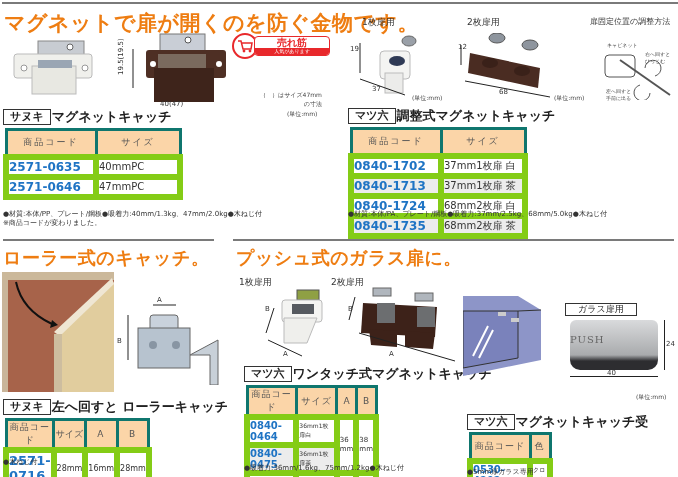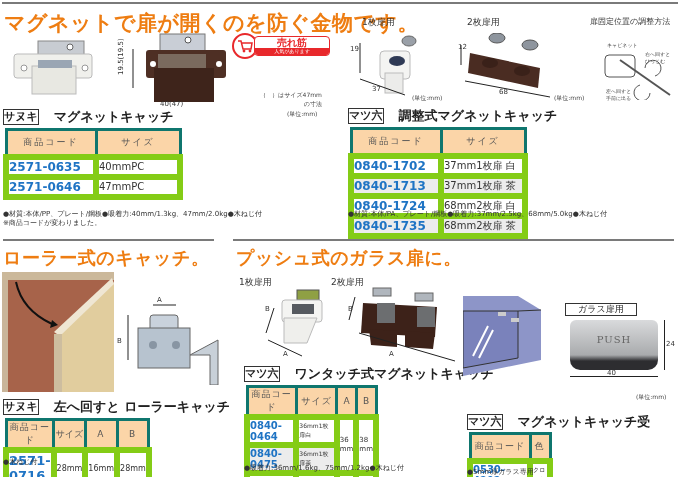--- a/index.html
+++ b/index.html
@@ -1,20 +1,20 @@
 <!DOCTYPE html>
 <html><head>
 <meta charset="utf-8">
 <style>
 *{box-sizing:border-box;margin:0;padding:0}
 body{width:678px;height:477px;background:#fff;font-family:"DejaVu Sans","Liberation Sans",sans-serif;position:relative;overflow:hidden;color:#222}
 .abs{position:absolute}
 .rule{position:absolute;height:2px;background:#7a7a7a}
 .headline{position:absolute;color:#ee7d12;font-weight:bold;white-space:nowrap;letter-spacing:0.5px}
-.maker{display:inline-block;border:1.5px solid #333;padding:0 0;font-size:11px;line-height:14px;margin-right:15px;font-weight:bold;color:#222}
+.maker{display:inline-block;border:1.5px solid #333;padding:0 6px;font-size:11px;line-height:14px;margin-right:1px;font-weight:bold;color:#222}
 .ptitle{position:absolute;font-size:13px;font-weight:bold;white-space:nowrap;color:#222;display:flex;align-items:center}
 table{border-collapse:collapse;position:absolute}
 th{background:#fbd5a8;color:#555;font-weight:normal;font-size:9px;border:3px solid #0f766e;height:27px;letter-spacing:2px}
 td{border:6px solid #84cc16;font-size:10px;height:17px;color:#333}
 td.code{color:#1f74c4;font-weight:bold;font-size:12px}
 tr.alt td{background:#ececec}
 .note{position:absolute;font-size:7px;color:#333;white-space:nowrap}
 .small{position:absolute;font-size:7px;color:#444;white-space:nowrap}
 .sub{position:absolute;font-size:9px;color:#333;white-space:nowrap}
 .dim{position:absolute;font-size:7px;color:#333;white-space:nowrap}
@@ -290,21 +290,21 @@
   <polygon points="0,0 55,0 78,14 78,64 0,80" fill="#8d95c8"></polygon>
   <polygon points="0,15 55,15 55,62 0,72" fill="#7a82bb" stroke="#333"></polygon>
   <line x1="55" y1="15" x2="78" y2="14" stroke="#333"></line>
   <line x1="10" y1="60" x2="25" y2="30" stroke="#fff" stroke-width="2"></line>
   <line x1="16" y1="62" x2="30" y2="34" stroke="#fff" stroke-width="2"></line>
   <rect x="35" y="16" width="8" height="4" fill="#ccc"></rect>
   <rect x="48" y="22" width="8" height="4" fill="#ccc"></rect>
 </svg>
 
 <div class="abs" style="left:565px;top:303px;border:1.5px solid #333;font-size:9px;padding:0 12px;line-height:11px;background:#fff">ガラス扉用</div>
-<div class="abs" style="left:570px;top:320px;width:88px;height:50px;border-radius:6px 6px 10px 10px;background:linear-gradient(#d9dadc,#a9abad 70%,#2d2d30 82%);display:flex;align-items:flex-start;justify-content:center;padding-top:14px">
+<div class="abs" style="left:570px;top:320px;width:88px;height:50px;border-radius:6px 6px 10px 10px;background:linear-gradient(#d9dadc,#a9abad 70%,#2d2d30 82%);display:flex;align-items:flex-start;justify-content:flex-start;padding-top:14px">
   <span style="font-family:'DejaVu Serif',serif;font-size:10px;color:#666;letter-spacing:1px">PUSH</span>
 </div>
 <div class="abs" style="left:664px;top:320px;width:1px;height:50px;background:#222"></div>
 <div class="dim" style="left:666px;top:340px">24</div>
 <div class="abs" style="left:570px;top:376px;width:88px;height:1px;background:#222"></div>
 <div class="dim" style="left:607px;top:369px">40</div>
 <div class="small" style="left:636px;top:393px;font-size:6px">(単位:mm)</div>
 
 <div class="ptitle" style="left:467px;top:413px">
   <span class="maker">マツ六</span>

